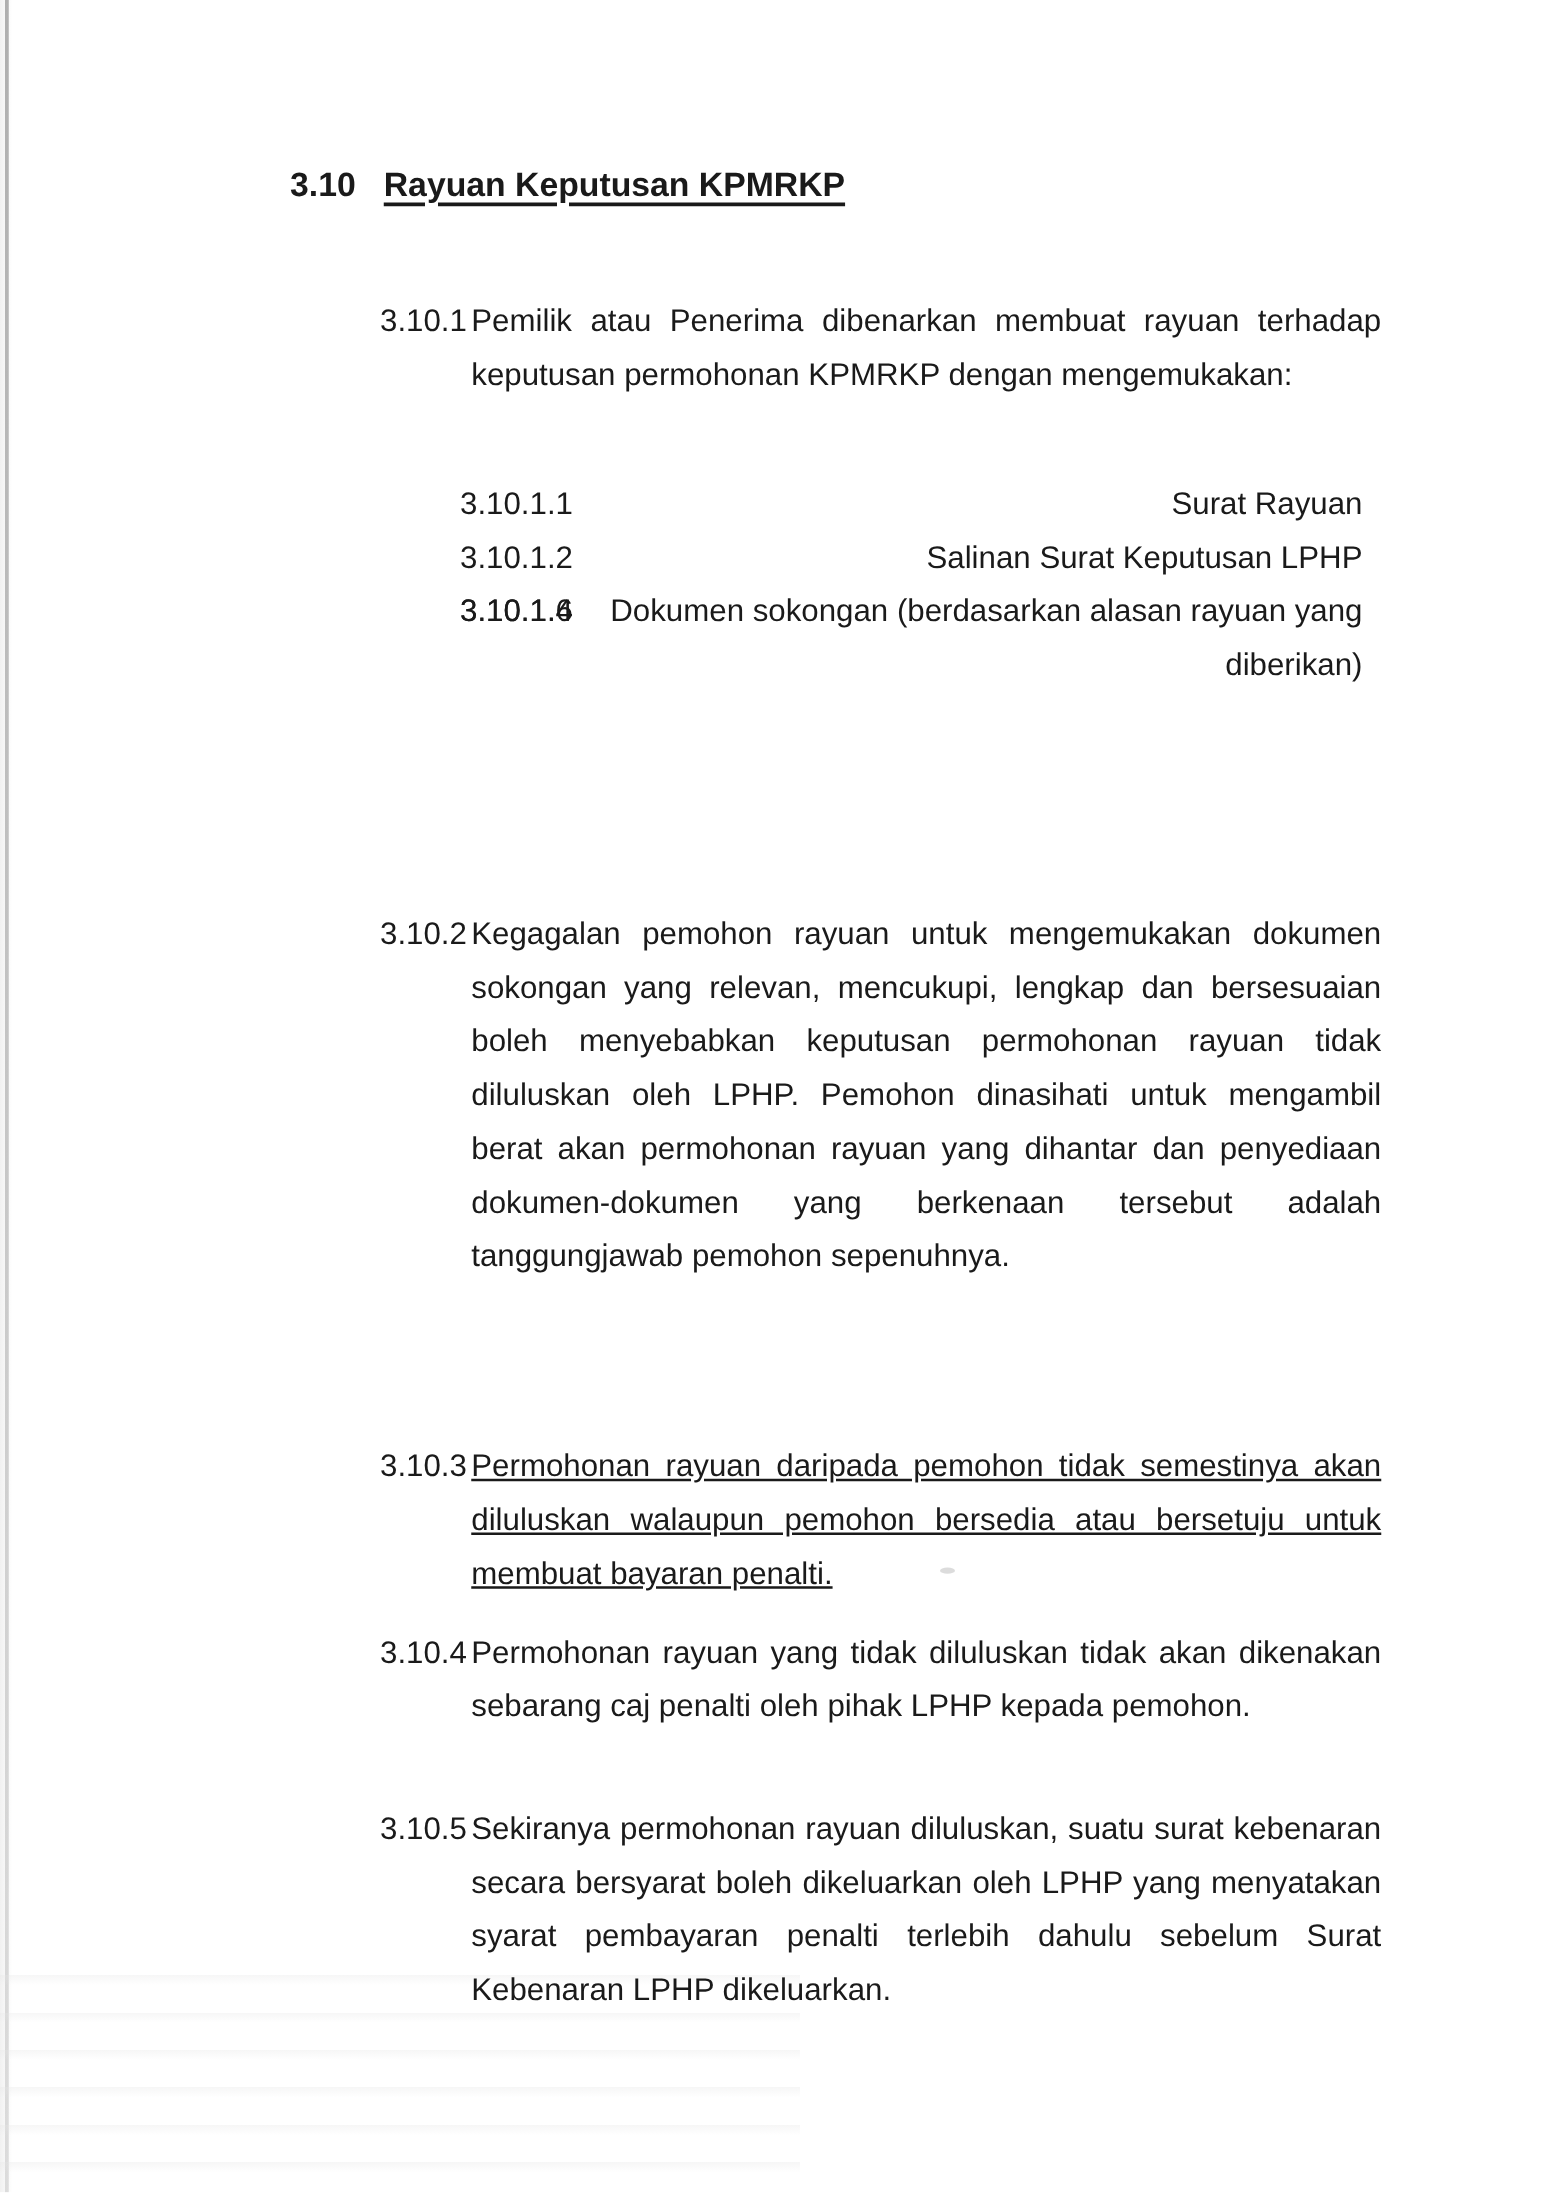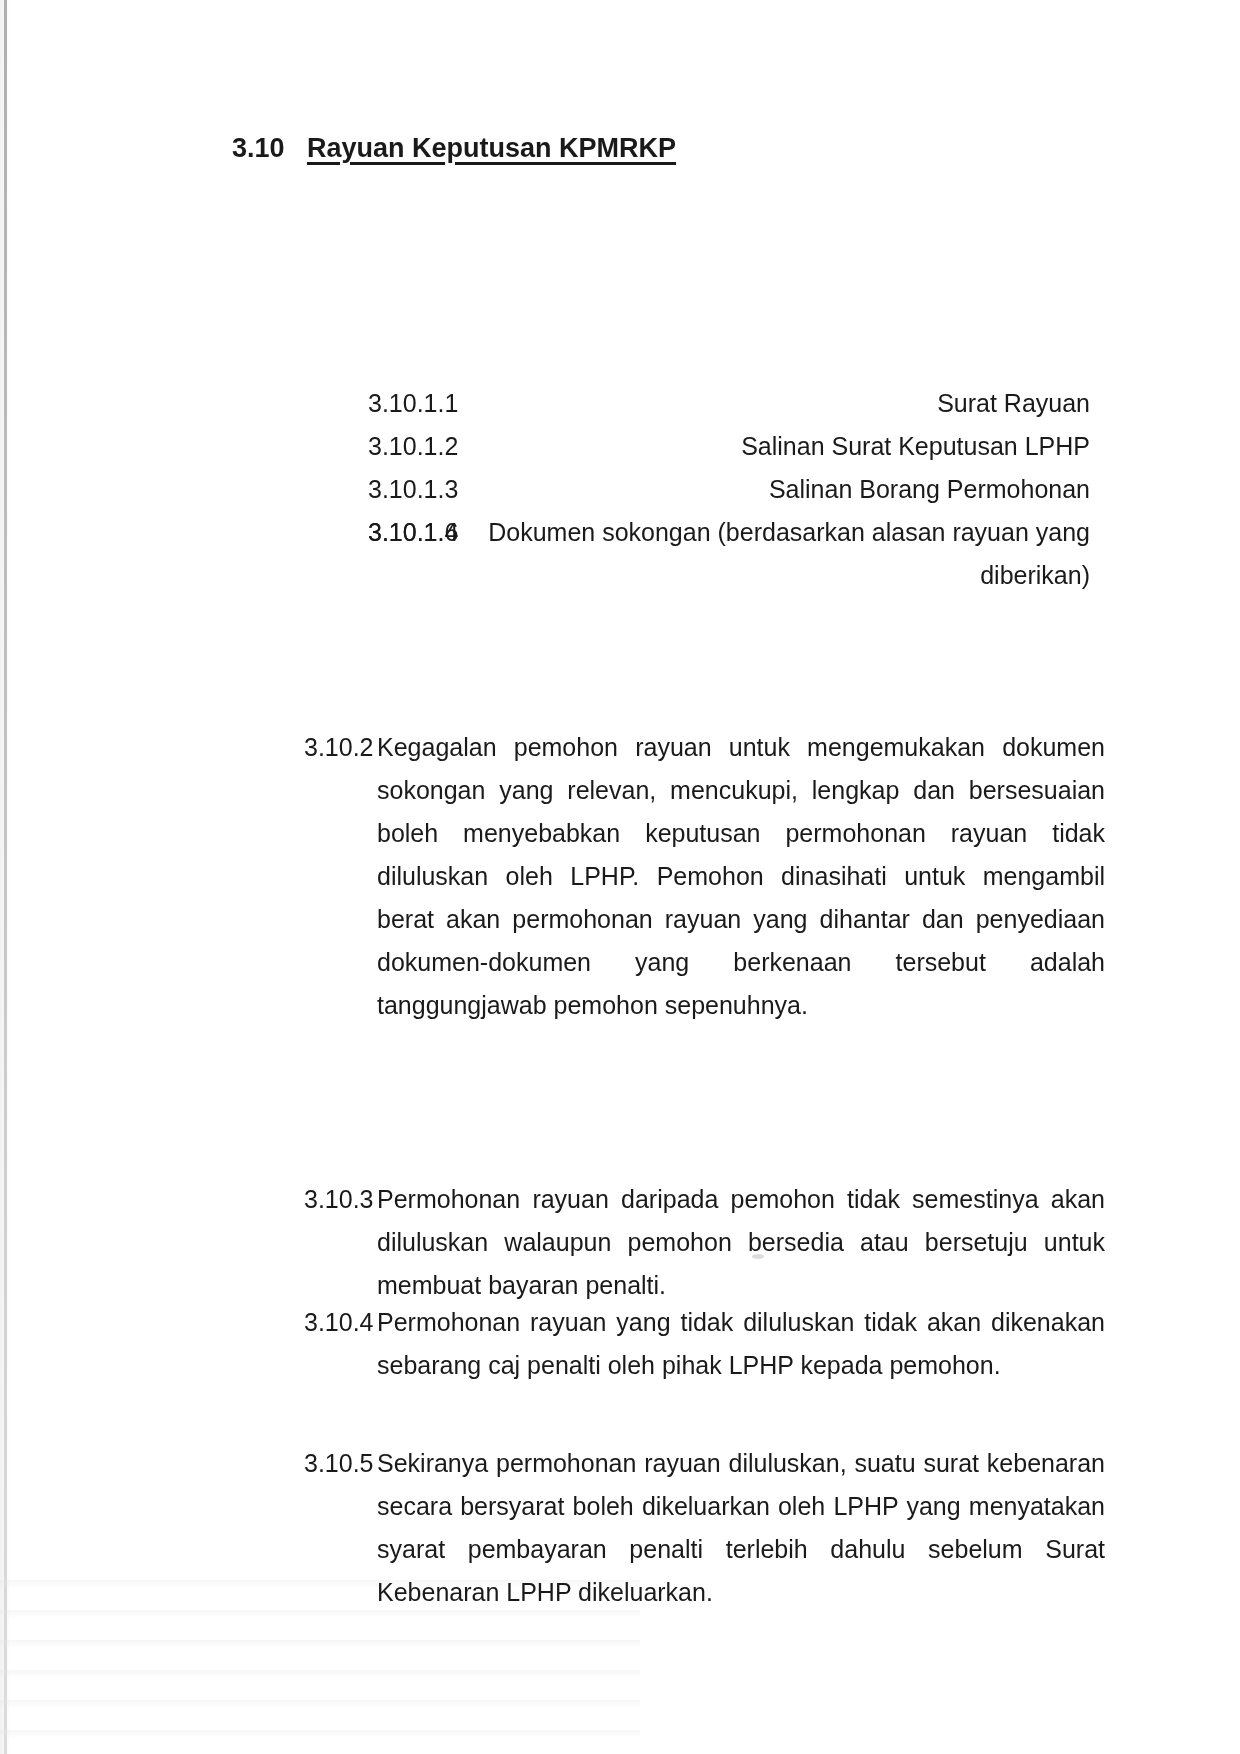--- a/index.html
+++ b/index.html
@@ -96,49 +96,49 @@
 
   <div class="scan-edge-tone"></div>
   <div class="scan-line-left"></div>
   <div class="scan-streaks"></div>
   <div class="scan-speck"></div>
 
   <div class="heading">
     <span class="h-num">3.10</span><span class="h-title">Rayuan Keputusan KPMRKP</span>
   </div>
 
+  <div class="clause" style="top: 236px;">
+    <span class="c-num">3.10.1</span>
+    <div class="c-body">Pemilik atau Penerima dibenarkan membuat rayuan terhadap keputusan permohonan KPMRKP dengan mengemukakan:</div>
+  </div>
 
   <div class="subitems">
     <div class="subitem">
       <span class="s-num">3.10.1.1</span>
       <div class="s-body">Surat Rayuan</div>
     </div>
     <div class="subitem">
       <span class="s-num">3.10.1.2</span>
       <div class="s-body">Salinan Surat Keputusan LPHP</div>
-    </div>
-    <div class="subitem">
-      <span class="s-num">3.10.1.3</span>
-      <div class="s-body">Salinan Borang Permohonan</div>
     </div>
     <div class="subitem">
       <span class="s-num">3.10.1.4</span>
     </div>
     <div class="subitem">
       <span class="s-num">3.10.1.6</span>
       <div class="s-body">Dokumen sokongan (berdasarkan alasan rayuan yang diberikan)</div>
     </div>
   </div>
 
   <div class="clause" style="top: 726px;">
     <span class="c-num">3.10.2</span>
     <div class="c-body">Kegagalan pemohon rayuan untuk mengemukakan dokumen sokongan yang relevan, mencukupi, lengkap dan bersesuaian boleh menyebabkan keputusan permohonan rayuan tidak diluluskan oleh LPHP. Pemohon dinasihati untuk mengambil berat akan permohonan rayuan yang dihantar dan penyediaan dokumen-dokumen yang berkenaan tersebut adalah tanggungjawab pemohon sepenuhnya.</div>
   </div>
 
-  <div class="clause" style="top: 1178px;">
+  <div class="clause" style="top: 1152px; text-decoration: underline;">
     <span class="c-num">3.10.3</span>
     <div class="c-body">Permohonan rayuan daripada pemohon tidak semestinya akan diluluskan walaupun pemohon bersedia atau bersetuju untuk membuat bayaran penalti.</div>
   </div>
 
   <div class="clause" style="top: 1301px;">
     <span class="c-num">3.10.4</span>
     <div class="c-body">Permohonan rayuan yang tidak diluluskan tidak akan dikenakan sebarang caj penalti oleh pihak LPHP kepada pemohon.</div>
   </div>
 
   <div class="clause" style="top: 1442px;">

